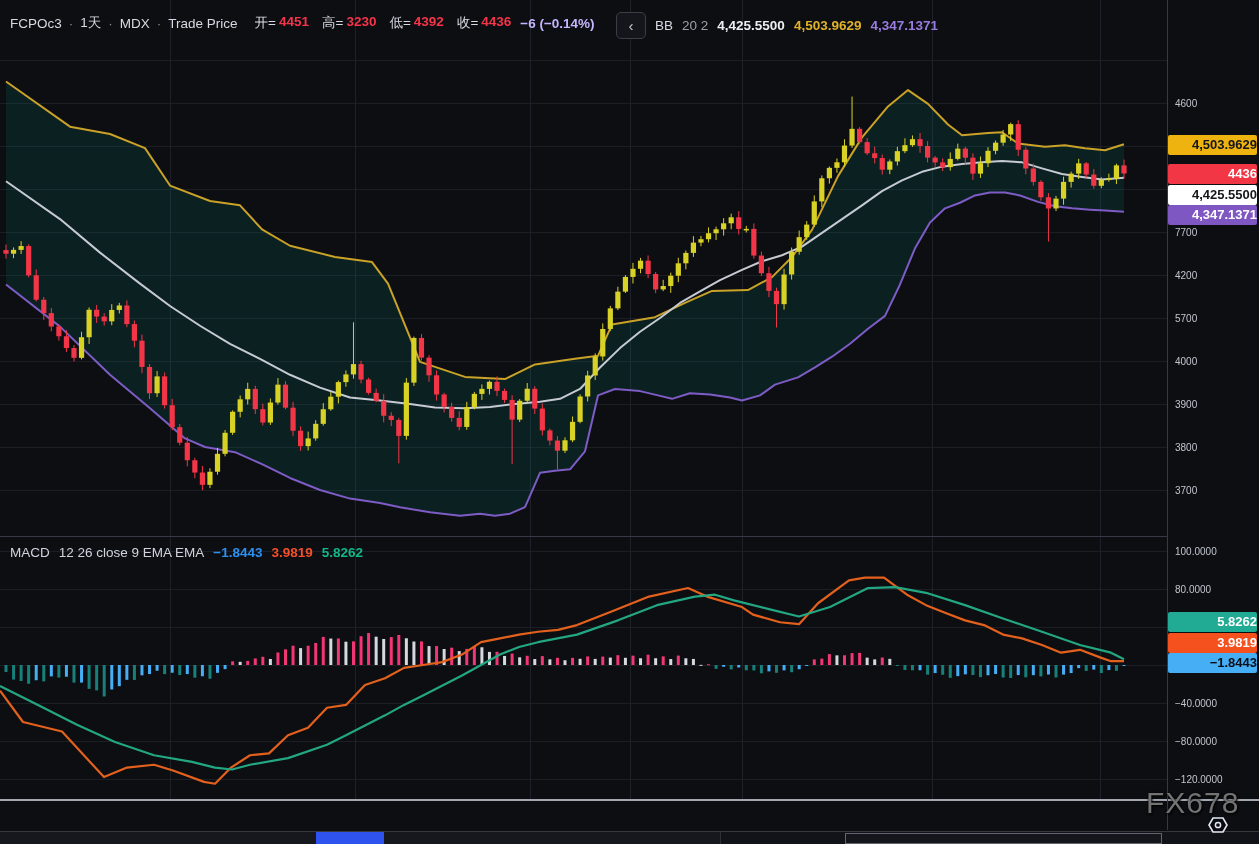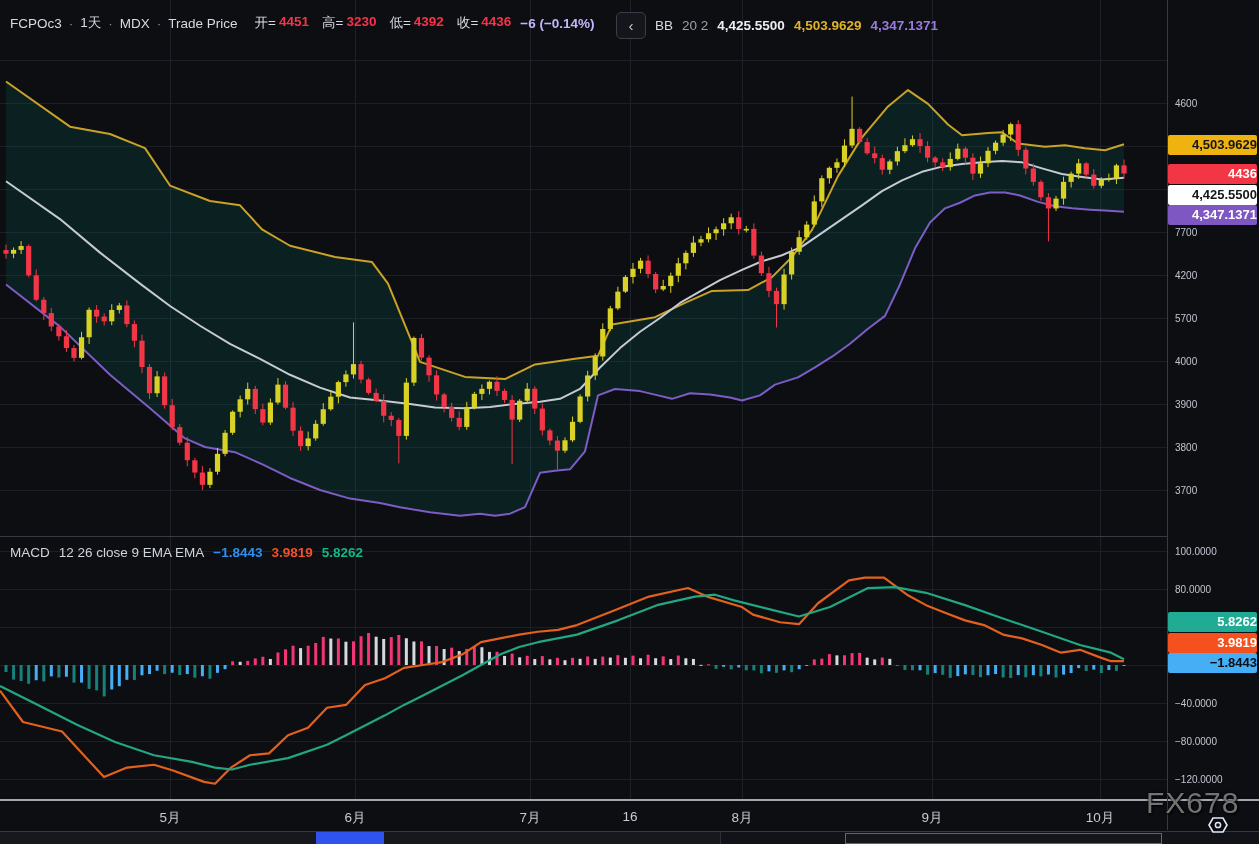--- a/index.html
+++ b/index.html
@@ -596,29 +596,20 @@
       <div class="badge" style="top: 145px; background: rgb(239, 179, 16); color: rgb(21, 22, 26);">4,503.9629</div>
       <div class="badge" style="top: 174px; background: rgb(242, 54, 69); color: rgb(255, 255, 255);">4436</div>
       <div class="badge" style="top: 195px; background: rgb(255, 255, 255); color: rgb(21, 22, 26);">4,425.5500</div>
       <div class="badge" style="top: 215px; background: rgb(126, 87, 194); color: rgb(255, 255, 255);">4,347.1371</div>
       <div class="badge" style="top: 622px; background: rgb(34, 171, 148); color: rgb(255, 255, 255);">5.8262</div>
       <div class="badge" style="top: 643px; background: rgb(244, 81, 30); color: rgb(255, 255, 255);">3.9819</div>
       <div class="badge" style="top: 663px; background: rgb(69, 174, 245); color: rgb(12, 14, 21);">−1.8443</div>
     </div>
 
   <div class="sep-bright"></div>
-  <div class="time-axis" id="time-axis">
-      <div class="time-label" style="left: 170px;">5月</div>
-      <div class="time-label" style="left: 355px;">6月</div>
-      <div class="time-label" style="left: 530px;">7月</div>
-      <div class="time-label" style="left: 630px;">16</div>
-      <div class="time-label" style="left: 742px;">8月</div>
-      <div class="time-label" style="left: 932px;">9月</div>
-      <div class="time-label" style="left: 1100px;">10月</div>
-    </div>
   <div class="bottom-strip" id="bottom-strip">
       <div class="strip-cell" style="left: 0px; width: 53px;"></div>
       <div class="strip-cell" style="left: 53px; width: 53px;"></div>
       <div class="strip-cell" style="left: 106px; width: 53px;"></div>
       <div class="strip-cell" style="left: 159px; width: 53px;"></div>
       <div class="strip-cell" style="left: 212px; width: 53px;"></div>
       <div class="strip-cell" style="left: 265px; width: 51px;"></div>
       <div class="strip-cell active" style="left: 316px; width: 68px;"></div>
       <div class="strip-cell" style="left: 384px; width: 53px;"></div>
       <div class="strip-cell" style="left: 437px; width: 53px;"></div>

